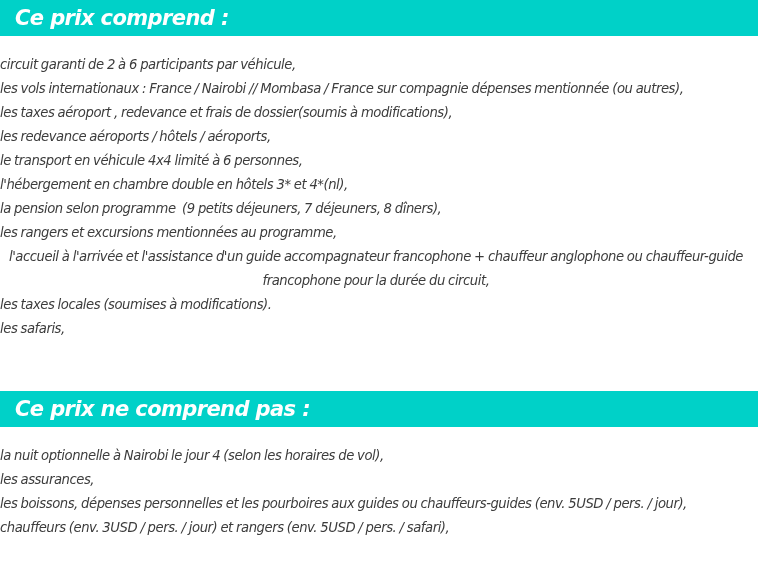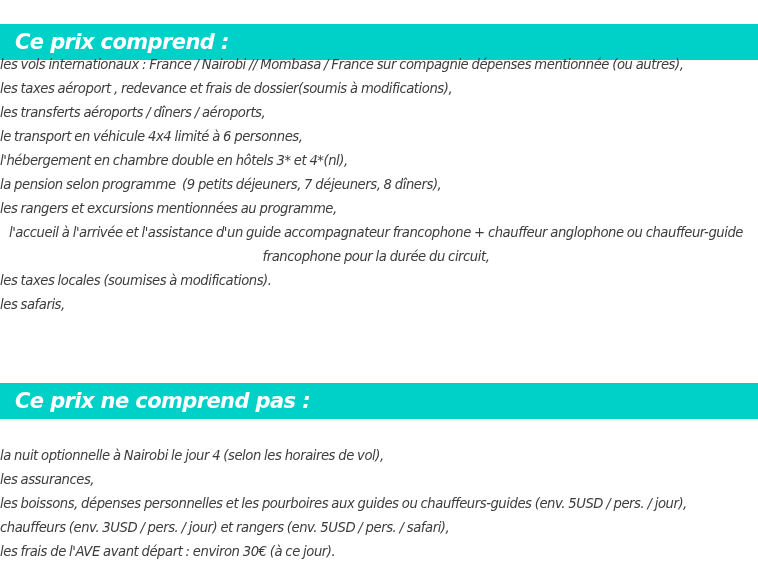--- a/index.html
+++ b/index.html
@@ -51,40 +51,40 @@
     }
     .list li.wrap {
       white-space: normal;
       width: 752px;
       text-align: center;
     }
   </style>
 </head>
 <body>
 
-<div class="section-header" style="top:0;margin-top:24px;">
+<div class="section-header" style="top:0;">
   <span>Ce prix comprend :</span>
 </div>
 
 <ul class="list" style="top:53px;">
+  <li>circuit garanti de 2 à 6 participants par véhicule,</li>
   <li>les vols internationaux : France / Nairobi // Mombasa / France sur compagnie dépenses mentionnée (ou autres),</li>
   <li>les taxes aéroport , redevance et frais de dossier(soumis à modifications),</li>
-  <li>les transferts aéroports / dîners / aéroports,</li>
+  <li>les redevance aéroports / hôtels / aéroports,</li>
   <li>le transport en véhicule 4x4 limité à 6 personnes,</li>
   <li>l'hébergement en chambre double en hôtels 3* et 4*(nl),</li>
   <li style="white-space:pre;">la pension selon programme  (9 petits déjeuners, 7 déjeuners, 8 dîners),</li>
   <li>les rangers et excursions mentionnées au programme,</li>
   <li class="wrap">l'accueil à l'arrivée et l'assistance d'un guide accompagnateur francophone + chauffeur anglophone ou chauffeur-guide francophone pour la durée du circuit,</li>
   <li>les taxes locales (soumises à modifications).</li>
   <li>les safaris,</li>
 </ul>
 
-<div class="section-header" style="top:383px;">
+<div class="section-header" style="top:391px;">
   <span>Ce prix ne comprend pas :</span>
 </div>
 
 <ul class="list" style="top:444px;">
   <li>la nuit optionnelle à Nairobi le jour 4 (selon les horaires de vol),</li>
   <li>les assurances,</li>
   <li>les boissons, dépenses personnelles et les pourboires aux guides ou chauffeurs-guides (env. 5USD / pers. / jour),</li>
   <li>chauffeurs (env. 3USD / pers. / jour) et rangers (env. 5USD / pers. / safari),</li>
-  <li>les frais de l'AVE avant départ : environ 30€ (à ce jour).</li>
 </ul>
 
 </body></html>

